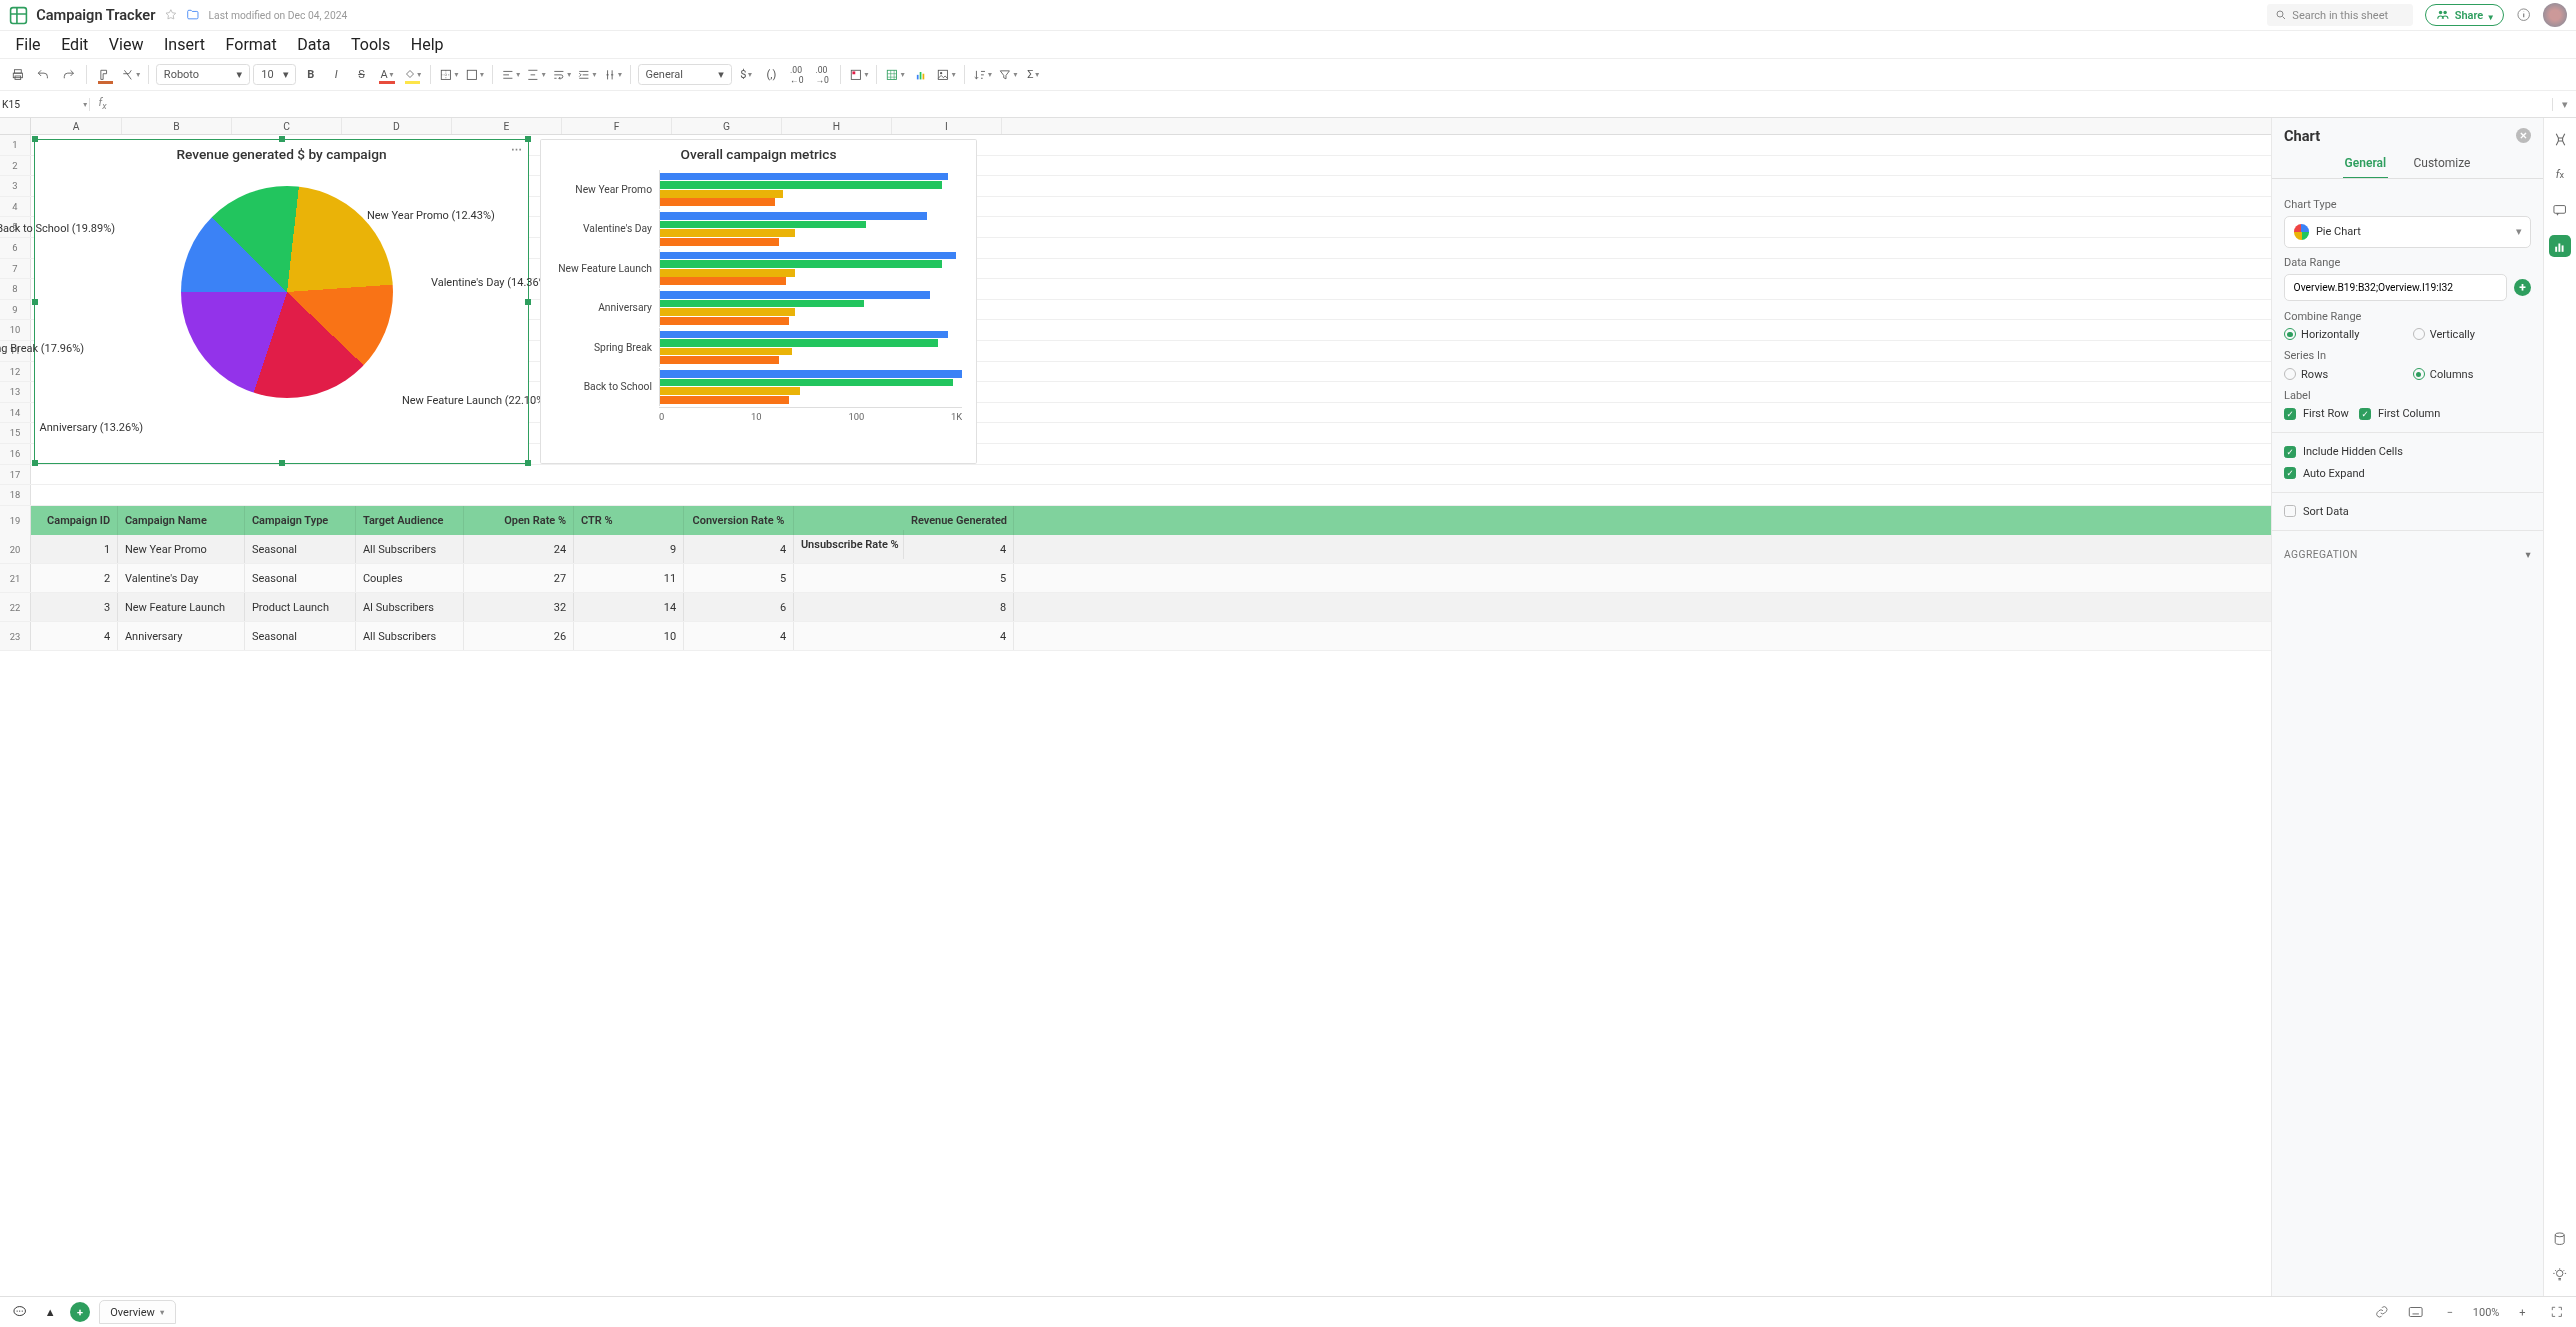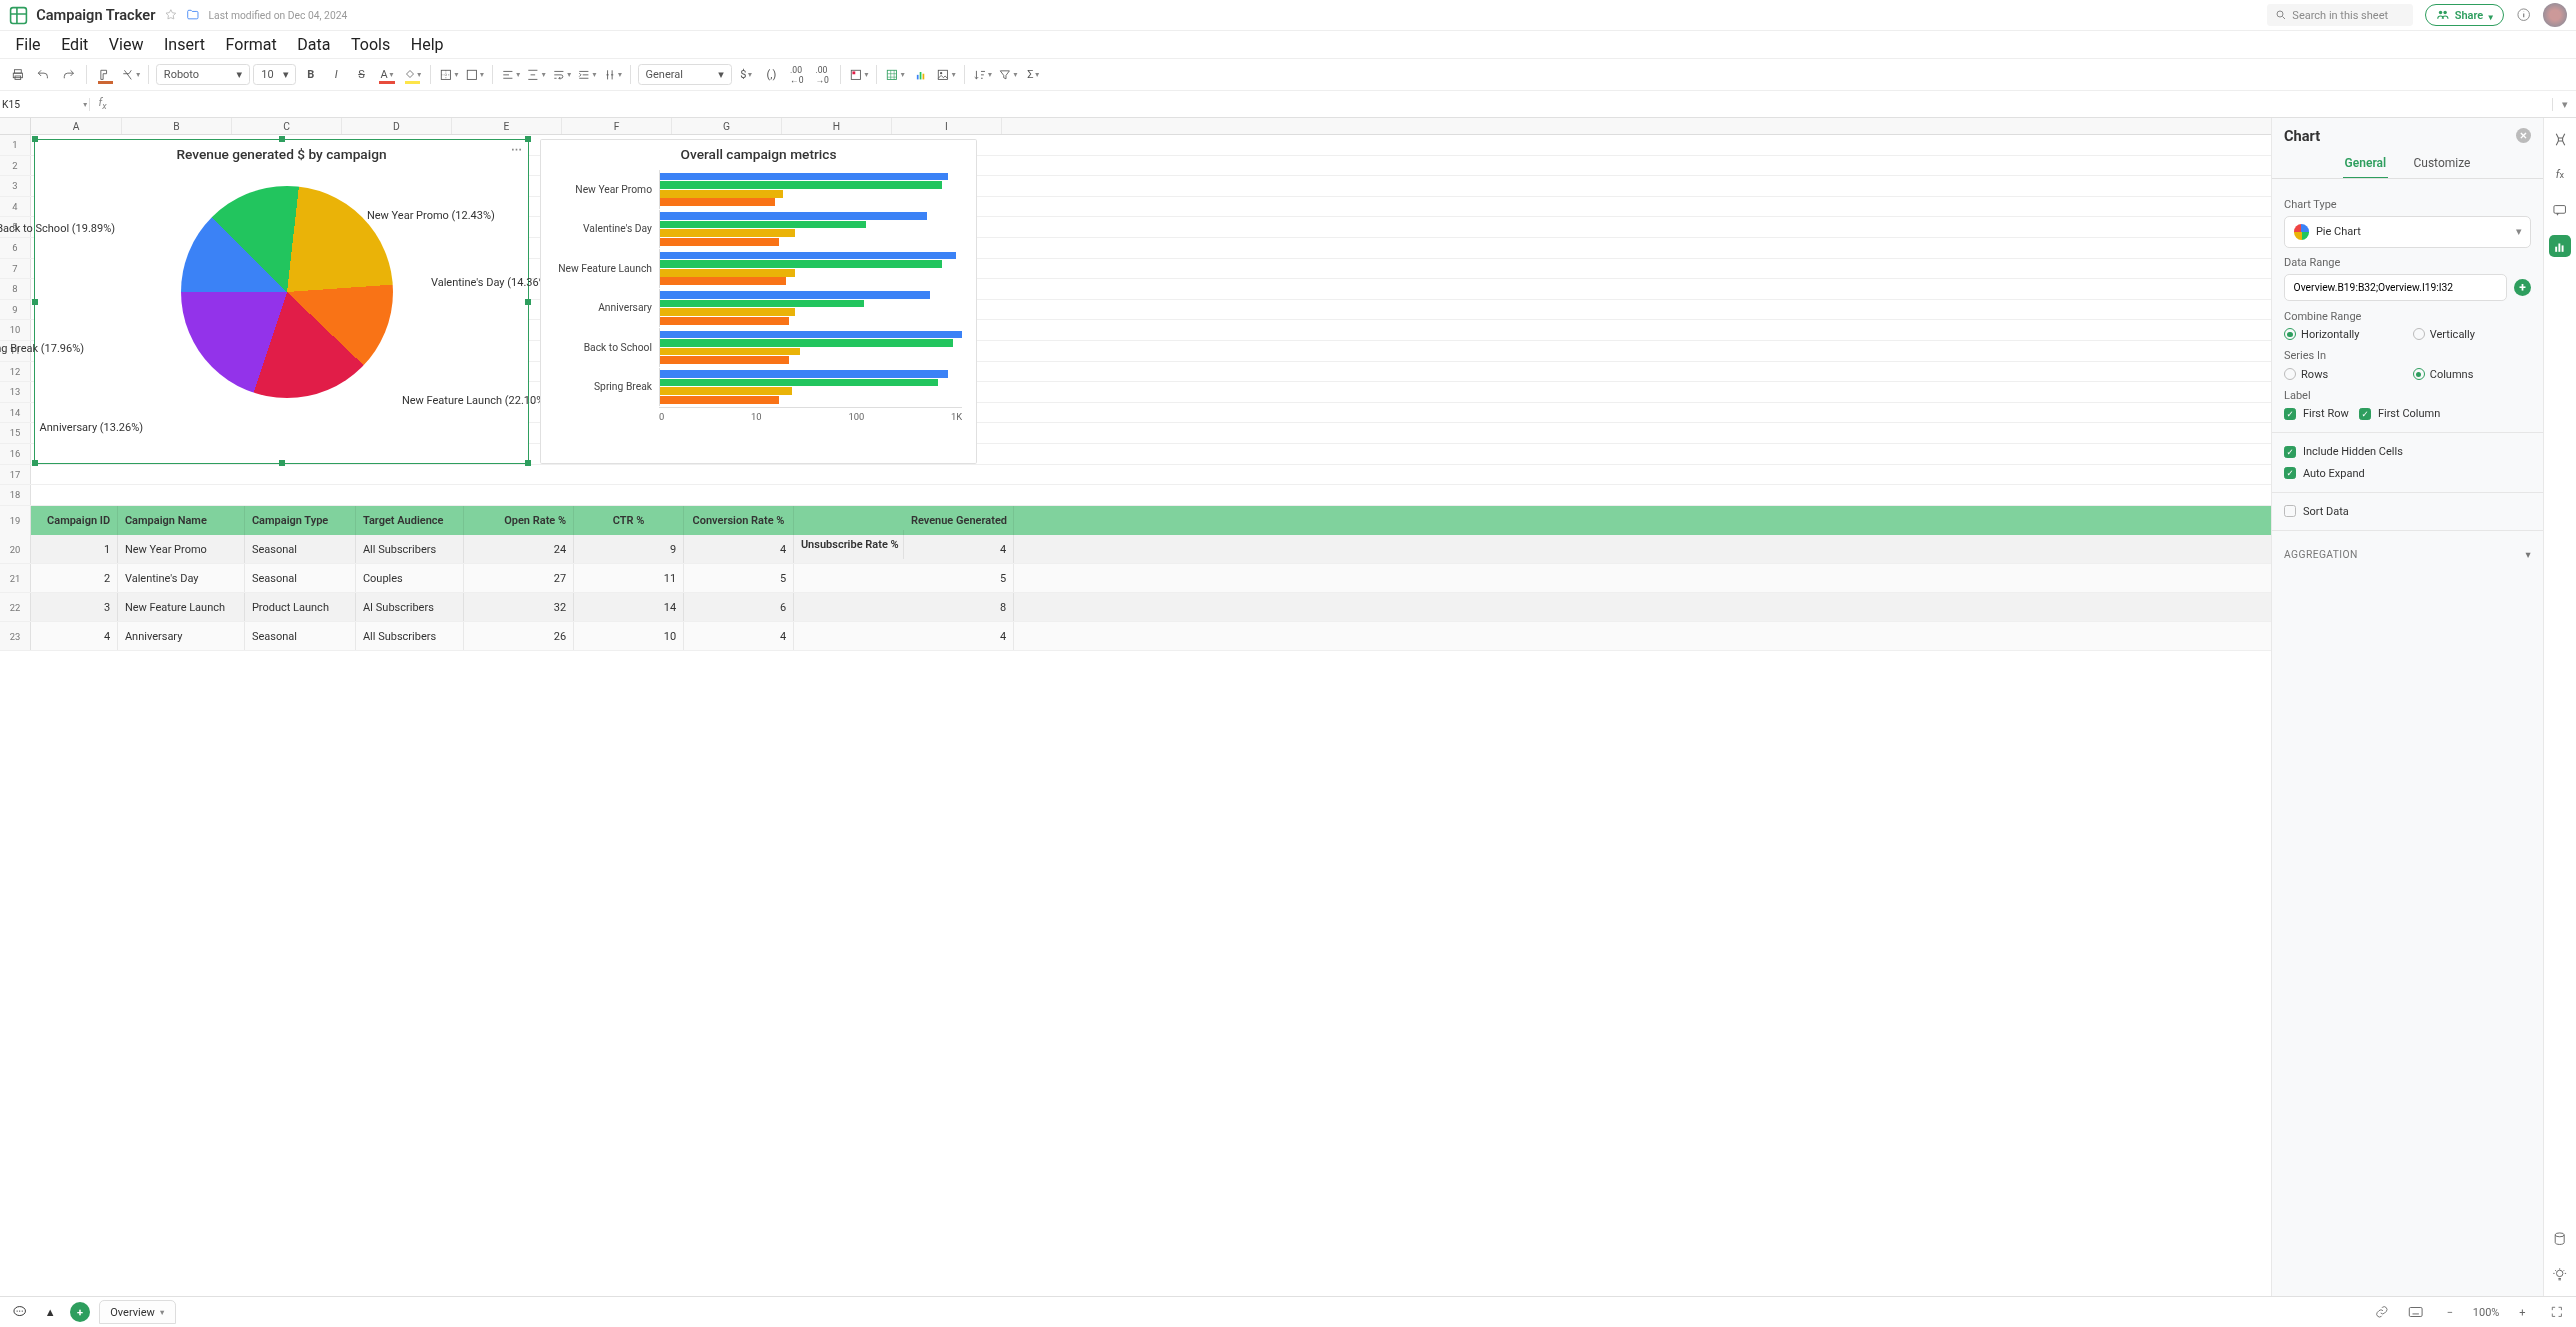--- a/index.html
+++ b/index.html
@@ -103,21 +103,21 @@
 .bar-axis { display: flex; margin-left: 111px; border-top: 0.9px solid #ddd; justify-content: space-between; padding: 3.4px 0; font-size: 9.4px; color: #666; }
 
 
 .data-headers { display: flex; position: sticky; top: 17px; background: #80d29d; font-weight: 600; font-size: 11px; height: 29px; align-items: center; z-index: 1; }
 .data-headers .row-h { background: #f8f8f8; font-weight: 400; }
 .data-headers .cell, .data-row .cell { padding: 0 6.9px; border-right: 0.9px solid rgba(0,0,0,0.07); line-height: 29px; white-space: nowrap; overflow: hidden; }
 .data-row { display: flex; height: 29px; border-bottom: 0.9px solid #efefef; font-size: 11px; }
 .data-row:nth-child(even){ background: #fafafa; }
 .data-row:nth-child(odd){ background: #f2f2f2; }
 .data-row .cell.num { text-align: right; }
-.c-id { width: 87px; text-align: right;} .c-name { width: 127px;} .c-type{width:111px;} .c-aud{width:108px;} .c-open{width:110px;text-align:right;} .c-ctr{width:110px;text-align:center;} .c-conv{width:110px;text-align:center;} .c-unsub{width:110px;text-align:right;margin-top:48px;} .c-rev{width:110px;text-align:right;}
+.c-id { width: 87px; text-align: right;} .c-name { width: 127px;} .c-type{width:111px;} .c-aud{width:108px;} .c-open{width:110px;text-align:right;} .c-ctr{width:110px;text-align:left;} .c-conv{width:110px;text-align:center;} .c-unsub{width:110px;text-align:right;margin-top:48px;} .c-rev{width:110px;text-align:right;}
 
 
 .bottombar { height: 31px; border-top: 0.9px solid #e0e0e0; display: flex; align-items: center; padding: 0 8.6px; gap: 8.6px; background: #fff; }
 .sheet-add { width: 20.6px; height: 20.6px; border-radius: 50%; background: #2e9e5e; color: #fff; display: flex; align-items: center; justify-content: center; font-weight: 700; cursor: pointer; }
 .sheet-tab { display: flex; align-items: center; gap: 5.1px; border: 0.9px solid #ddd; border-radius: 5.1px 5.1px 0 0; padding: 4.3px 10.3px; font-size: 11px; cursor: pointer; background: #fdfdfd; }
 .zoom-ctrls { margin-left: auto; display: flex; align-items: center; gap: 12px; color: #666; }
 
 svg { display: block; }
 </style>
 </head>
@@ -471,35 +471,35 @@
             <div class="bar-row">
               <div class="bar-cat">Anniversary</div>
               <div class="bar-plot">
                 <div class="bar-seg" style="width: 89.4946%; background: rgb(59, 130, 246);"></div>
                 <div class="bar-seg" style="width: 67.5683%; background: rgb(34, 197, 94);"></div>
                 <div class="bar-seg" style="width: 44.7473%; background: rgb(234, 179, 8);"></div>
                 <div class="bar-seg" style="width: 42.8646%; background: rgb(249, 115, 22);"></div>
               </div>
             </div>
             <div class="bar-row">
+              <div class="bar-cat">Spring Break</div>
+              <div class="bar-plot">
+                <div class="bar-seg" style="width: 95.3075%; background: rgb(59, 130, 246);"></div>
+                <div class="bar-seg" style="width: 92.1347%; background: rgb(34, 197, 94);"></div>
+                <div class="bar-seg" style="width: 43.8396%; background: rgb(234, 179, 8);"></div>
+                <div class="bar-seg" style="width: 39.4128%; background: rgb(249, 115, 22);"></div>
+              </div>
+            </div>
+            <div class="bar-row">
               <div class="bar-cat">Back to School</div>
               <div class="bar-plot">
                 <div class="bar-seg" style="width: 100%; background: rgb(59, 130, 246);"></div>
                 <div class="bar-seg" style="width: 97.0642%; background: rgb(34, 197, 94);"></div>
                 <div class="bar-seg" style="width: 46.394%; background: rgb(234, 179, 8);"></div>
                 <div class="bar-seg" style="width: 42.8646%; background: rgb(249, 115, 22);"></div>
-              </div>
-            </div>
-            <div class="bar-row">
-              <div class="bar-cat">Spring Break</div>
-              <div class="bar-plot">
-                <div class="bar-seg" style="width: 95.3075%; background: rgb(59, 130, 246);"></div>
-                <div class="bar-seg" style="width: 92.1347%; background: rgb(34, 197, 94);"></div>
-                <div class="bar-seg" style="width: 43.8396%; background: rgb(234, 179, 8);"></div>
-                <div class="bar-seg" style="width: 39.4128%; background: rgb(249, 115, 22);"></div>
               </div>
             </div>
             <div class="bar-axis">
               <span>0</span>
               <span>10</span>
               <span>100</span>
               <span>1K</span>
             </div>
           </div>
       </div>

